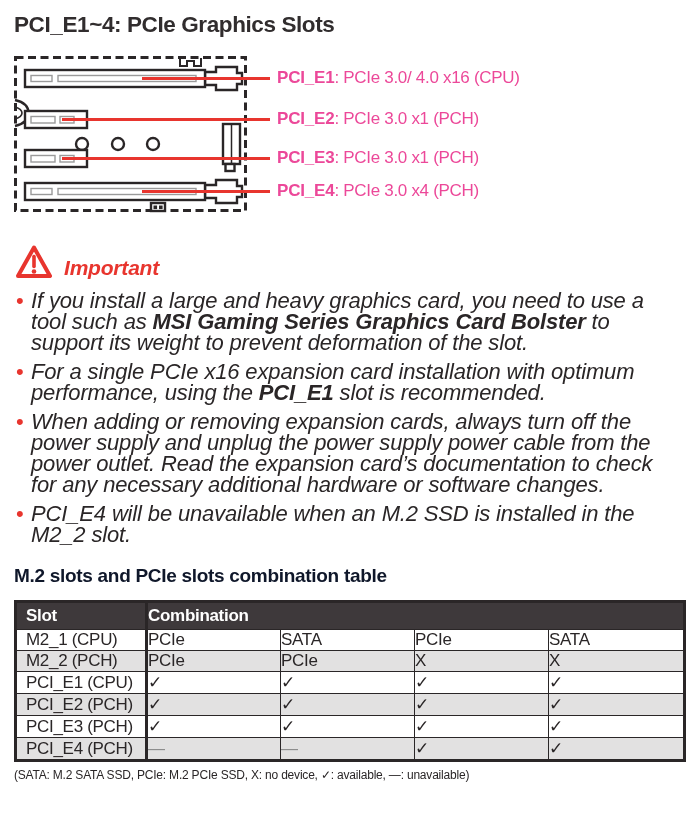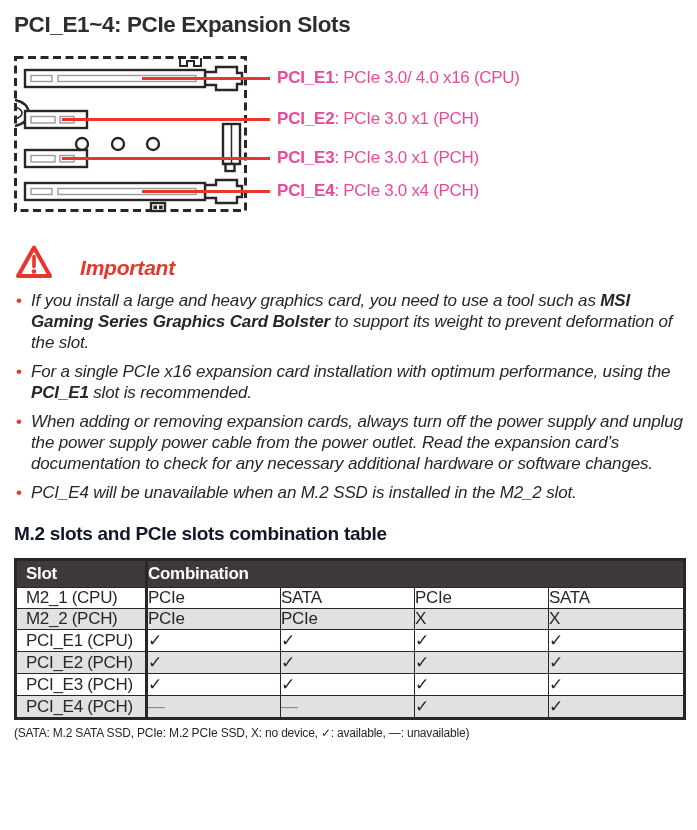--- a/index.html
+++ b/index.html
@@ -24,29 +24,29 @@
   .diagram svg{position:absolute;left:0;top:0;}
   .slot-label{
     position:absolute;left:263px;font-size:17px;line-height:22px;
     white-space:nowrap;letter-spacing:-0.3px;color:#ec4899;
   }
   .slot-label b{letter-spacing:-0.2px;}
   .outline{fill:#fff;stroke:var(--border-color);stroke-width:2.4;}
   .outline-thin{fill:none;stroke:#9a9a9a;stroke-width:1.4;}
   .lead-line{stroke:var(--accent-red);stroke-width:3;}
   
-  .important-head{display:flex;align-items:flex-end;gap:26px;margin:0 0 9px;}
+  .important-head{display:flex;align-items:flex-end;gap:10px;margin:0 0 9px;}
   .important-title{
     color:var(--accent-red);font-size:21px;font-weight:bold;font-style:italic;
     letter-spacing:-0.2px;padding-bottom:1px;
   }
   .bullets{margin:0;}
   .bullet{
     position:relative;padding-left:17px;margin-bottom:8px;
-    font-style:italic;font-size:17px;line-height:21px;letter-spacing:-0.15px;
+    font-style:italic;font-size:22px;line-height:21px;letter-spacing:-0.15px;
   }
   .bullet::before{content:"\2022";position:absolute;left:2px;color:var(--accent-red);font-style:normal;}
   
   .section-heading{
     font-size:19px;font-weight:bold;letter-spacing:-0.3px;
     margin:20px 0 13px;color:#0f172a;
   }
   
   table.combo{
     border-collapse:collapse;table-layout:fixed;width:669px;
@@ -59,21 +59,21 @@
   .combo th{background:var(--table-header-bg);color:#fff;height:28px;font-weight:bold;}
   .combo td{height:20px;font-weight:normal;}
   .combo .slot-col{text-align:left;padding-left:9px;border-right:3px solid var(--border-color);}
   .combo tbody tr:nth-child(even){background:var(--table-row-alt-bg);}
   .combo td.dash{color:#8a8a8a;}
   .legend{font-size:12px;letter-spacing:-0.2px;margin-top:6px;white-space:nowrap;}
 </style>
 </head>
 <body>
 
-<h1 class="page-title">PCI_E1~4: PCIe Expansion Slots</h1>
+<h1 class="page-title">PCI_E1~4: PCIe Graphics Slots</h1>
 
 <div class="diagram">
   <svg width="260" height="160" viewBox="0 0 260 160">
 
     <rect x="1.5" y="1.5" width="230" height="153" fill="none" stroke="#2a2627" stroke-width="3" stroke-dasharray="8 4.5"></rect>
 
     <path d="M166 2 L166 10 L173 10 L173 5 L180 5 L180 10 L187 10 L187 2" fill="none" stroke="#2a2627" stroke-width="2"></path>
 
     <g>
       <path class="outline" d="M191 16 L202 16 L202 11 L223 11 L223 17 L228 17 L228 28 L223 28 L223 34 L202 34 L202 29 L191 29 Z"></path>

